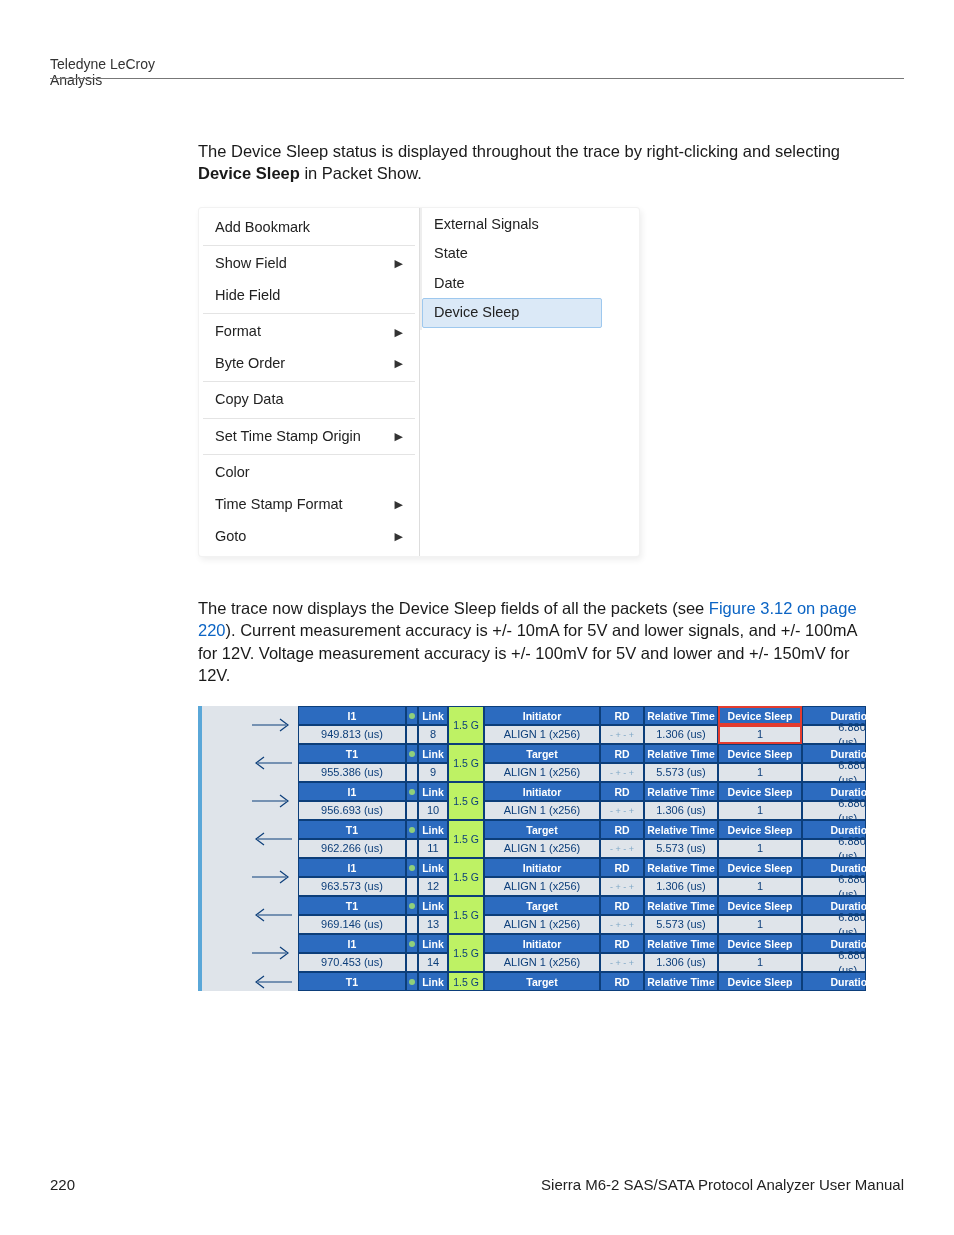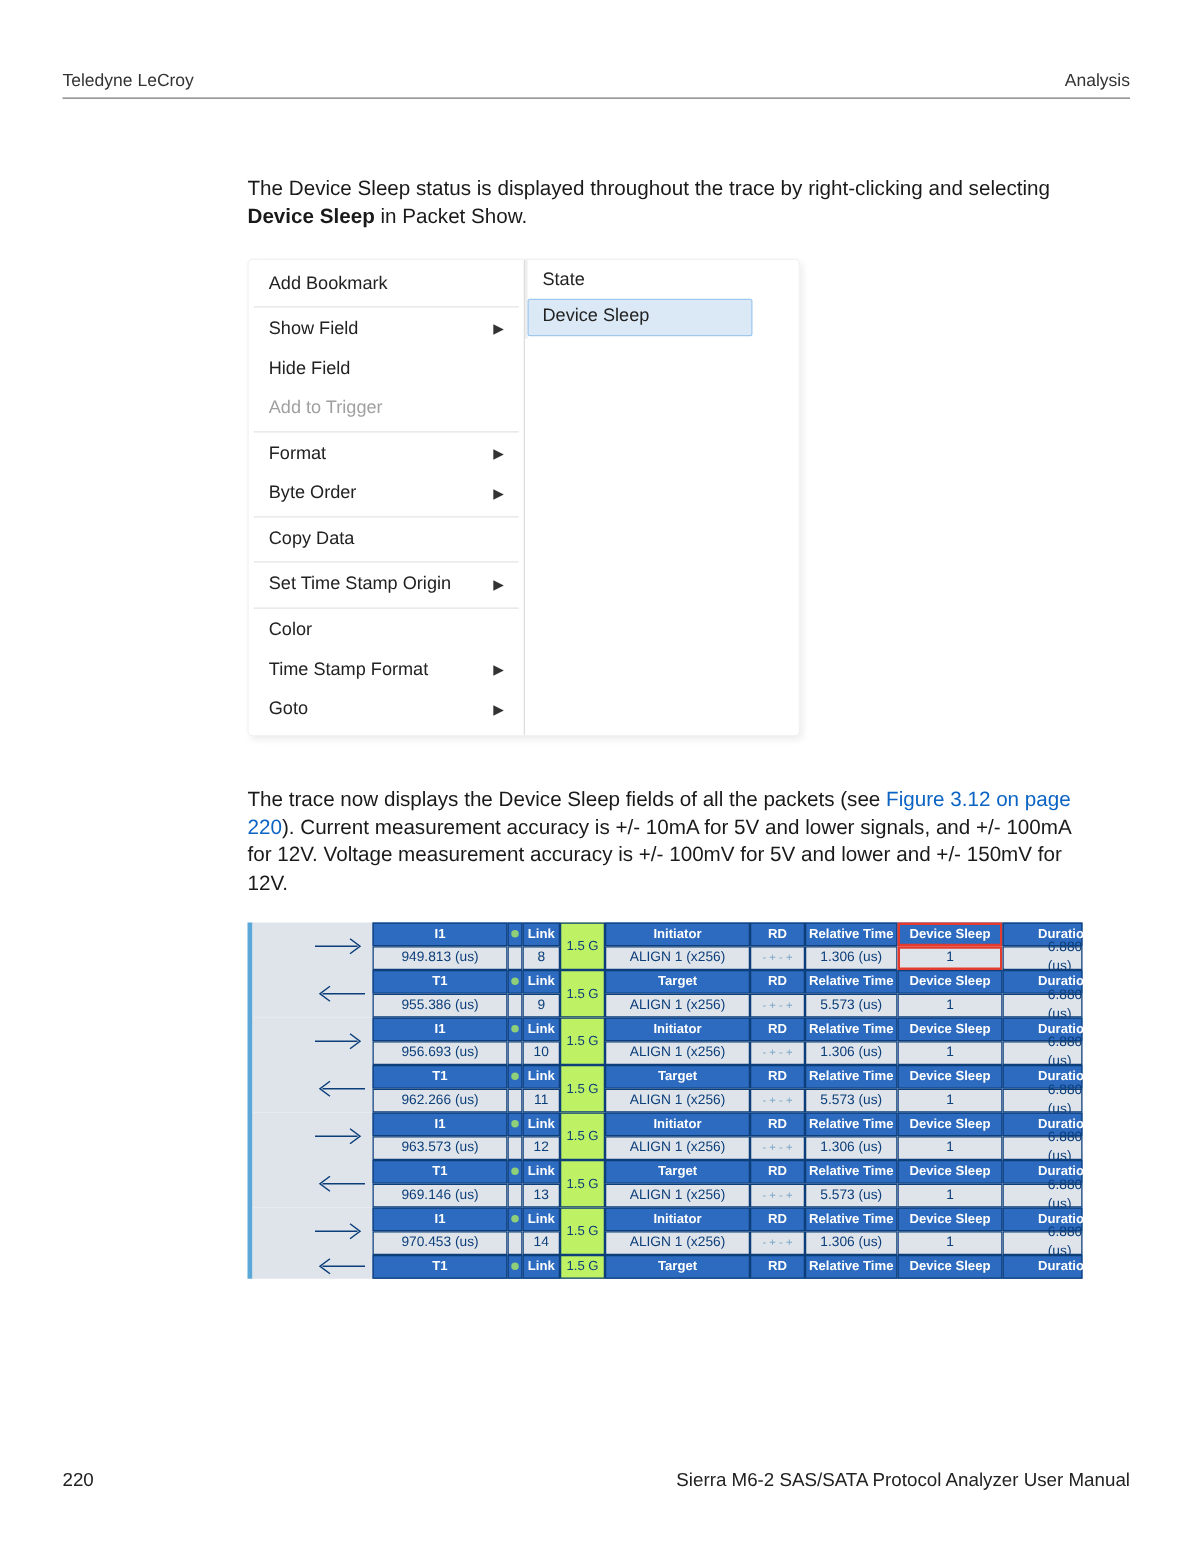--- a/index.html
+++ b/index.html
@@ -1,17 +1,17 @@
 <!DOCTYPE html>
 <html><head>
 <meta charset="utf-8">
 <style>
   html,body{margin:0;padding:0;background:#fff;}
   .page{width:954px;height:1235px;margin:0 auto;position:relative;font-family:"Segoe UI",Arial,sans-serif;color:#222;box-sizing:border-box;}
-  .hdr{position:absolute;top:56px;left:50px;right:50px;display:flex;justify-content:space-between;font-size:14px;color:#333;}
+  .hdr{position:absolute;top:56px;left:50px;right:50px;display:flex;justify-content:space-between;font-size:14px;color:#333;flex-direction:column;}
   .hdr-rule{position:absolute;top:78px;left:50px;right:50px;height:1px;background:#777;}
   .body{position:absolute;top:140px;left:198px;width:680px;font-size:16.5px;line-height:1.35;color:#1a1a1a;}
   .p1 .bold{font-weight:700;}
   .fig1{margin-top:22px;width:440px;background:#fff;border:1px solid rgba(0,0,0,0.05);border-radius:4px;box-shadow:2px 3px 6px rgba(0,0,0,0.07);font-size:14.5px;color:#222;}
   .fig1 .menu{width:220px;float:left;border-right:1px solid #ddd;padding:4px 0;}
   .fig1 .submenu{float:left;width:180px;border-left:2px solid #eee;padding:2px 0;}
   .fig1 .mi{padding:6px 16px;display:flex;align-items:center;justify-content:space-between;}
   .fig1 .mi.disabled{color:#a0a0a0;}
   .fig1 .sep{height:1px;margin:2px 4px;background:#e4e4e4;}
   .fig1 .arrow{font-size:11px;color:#333;}
@@ -57,23 +57,20 @@
             <span>Add Bookmark</span>
           </div>
           <div class="sep"></div>
           <div class="mi">
             <span>Show Field</span>
             <span class="arrow">▶</span>
           </div>
           <div class="mi">
             <span>Hide Field</span>
           </div>
-          <div class="mi disabled">
-            <span>Add to Trigger</span>
-          </div>
           <div class="sep"></div>
           <div class="mi">
             <span>Format</span>
             <span class="arrow">▶</span>
           </div>
           <div class="mi">
             <span>Byte Order</span>
             <span class="arrow">▶</span>
           </div>
           <div class="sep"></div>
@@ -92,21 +89,23 @@
           <div class="mi">
             <span>Time Stamp Format</span>
             <span class="arrow">▶</span>
           </div>
           <div class="mi">
             <span>Goto</span>
             <span class="arrow">▶</span>
           </div>
         </div>
       <div class="submenu" id="submenu">
+          <div class="mi">External Signals</div>
           <div class="mi">State</div>
+          <div class="mi">Date</div>
           <div class="mi hover">Device Sleep</div>
         </div>
     </div>
 
     <div class="p2">
       <span>The trace now displays the Device Sleep fields of all the packets (see </span><span class="link">Figure 3.12 on page 220</span><span>). Current measurement accuracy is +/- 10mA for 5V and lower signals, and +/- 100mA for 12V. Voltage measurement accuracy is +/- 100mV for 5V and lower and +/- 150mV for 12V.</span>
     </div>
 
     <div class="fig2" id="trace">
         <div class="tgroup">

